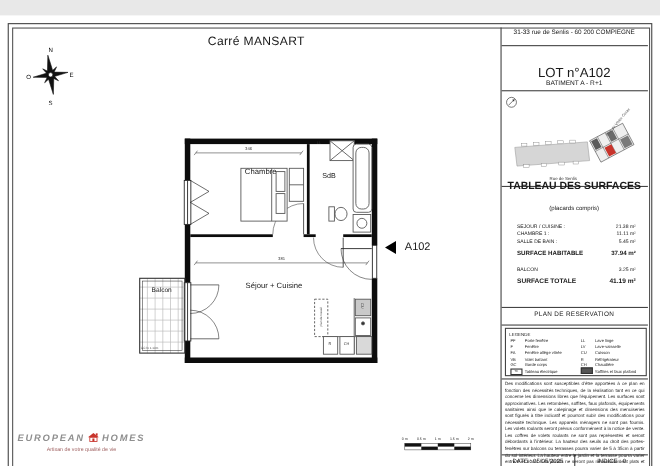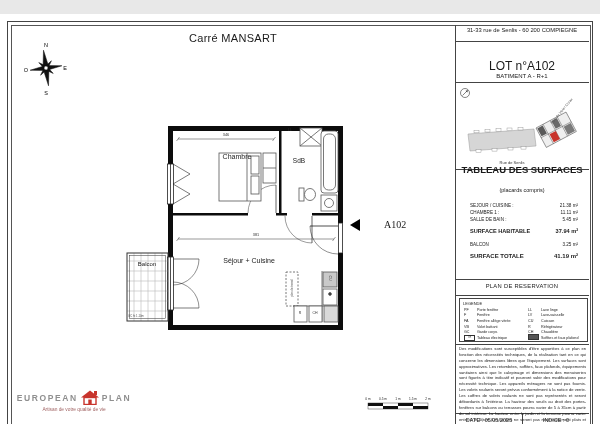--- a/index.html
+++ b/index.html
@@ -156,46 +156,46 @@
       <rect x="398" y="389" width="15" height="3" fill="#111"></rect>
       <rect x="413" y="392" width="15" height="3" fill="#111"></rect>
       <rect x="368" y="389" width="60" height="6" fill="none" stroke="#222" stroke-width="0.4"></rect>
     </g>
   </svg>
 
   <div class="abs ctr" style="left:237px;top:139px;font-size:7px;">Chambre</div>
   <div class="abs ctr" style="left:299px;top:143px;font-size:6.5px;">SdB</div>
   <div class="abs ctr" style="left:249px;top:243px;font-size:7px;">Séjour + Cuisine</div>
   <div class="abs ctr" style="left:147px;top:247px;font-size:6px;">Balcon</div>
-  <div class="abs" style="left:384px;top:205px;font-size:10px;font-weight:500;font-family:Liberation Serif, serif;">A102</div>
+  <div class="abs" style="left:368px;top:205px;font-size:10px;font-weight:500;">A102</div>
   <div class="abs" style="left:288px;top:114px;font-size:3.5px;color:#333;">LL</div>
   <div class="abs" style="left:327px;top:262px;font-size:3.5px;color:#333;transform:rotate(90deg);">CU</div>
   <div class="abs ctr" style="left:300px;top:297px;font-size:3.5px;color:#333;">R</div>
   <div class="abs ctr" style="left:315px;top:297px;font-size:3.5px;color:#333;">CH</div>
   <div class="abs" style="left:276px;top:272px;width:32px;font-size:2.8px;color:#555;text-align:center;transform:rotate(-90deg);">plan de travail</div>
   <div class="abs" style="left:128px;top:300px;width:40px;font-size:2.8px;color:#555;">GC ht 1.10m</div>
   <div class="abs ctr" style="left:226px;top:118.5px;font-size:3.8px;color:#333;">346</div>
   <div class="abs ctr" style="left:256px;top:218.5px;font-size:3.8px;color:#333;">381</div>
 
   <div class="abs ctr" style="left:368px;top:383px;font-size:3.2px;">0 m</div>
   <div class="abs ctr" style="left:383px;top:383px;font-size:3.2px;">0.5 m</div>
   <div class="abs ctr" style="left:398px;top:383px;font-size:3.2px;">1 m</div>
   <div class="abs ctr" style="left:413px;top:383px;font-size:3.2px;">1.5 m</div>
   <div class="abs ctr" style="left:428px;top:383px;font-size:3.2px;">2 m</div>
 
   <div class="abs" style="left:16px;top:376px;width:116px;">
-    <div style="display:flex;align-items:center;justify-content:center;gap:3px;">
+    <div style="display:flex;align-items:center;justify-content:center;gap:3px;font-style:italic;">
       <span style="font-size:8.5px;font-weight:bold;letter-spacing:1.6px;color:#8f8f8f;">EUROPEAN</span>
       <svg width="18" height="15" viewBox="0 0 18 15">
         <rect x="13" y="1" width="3" height="4" fill="#c8342c"></rect>
         <polygon points="0,7.5 9,0.5 18,7.5" fill="#c8342c"></polygon>
         <rect x="3" y="7.5" width="12" height="7" fill="none" stroke="#c8342c" stroke-width="1.4"></rect>
         <rect x="7.3" y="9.5" width="3.4" height="5" fill="#c8342c"></rect>
       </svg>
-      <span style="font-size:8.5px;font-weight:bold;letter-spacing:1.6px;color:#8f8f8f;">PLAN</span>
+      <span style="font-size:8.5px;font-weight:bold;letter-spacing:1.6px;color:#8f8f8f;">HOMES</span>
     </div>
     <div style="margin-top:2px;text-align:center;font-size:4.8px;color:#a06262;">Artisan de votre qualité de vie</div>
   </div>
 
   <div class="abs hline" style="left:456px;top:27px;width:133px;"></div>
   <div class="abs hline" style="left:456px;top:68px;width:133px;"></div>
   <div class="abs hline" style="left:456px;top:155px;width:133px;"></div>
   <div class="abs hline" style="left:456px;top:265px;width:133px;"></div>
   <div class="abs hline" style="left:456px;top:281px;width:133px;"></div>
   <div class="abs hline" style="left:456px;top:330px;width:133px;"></div>

